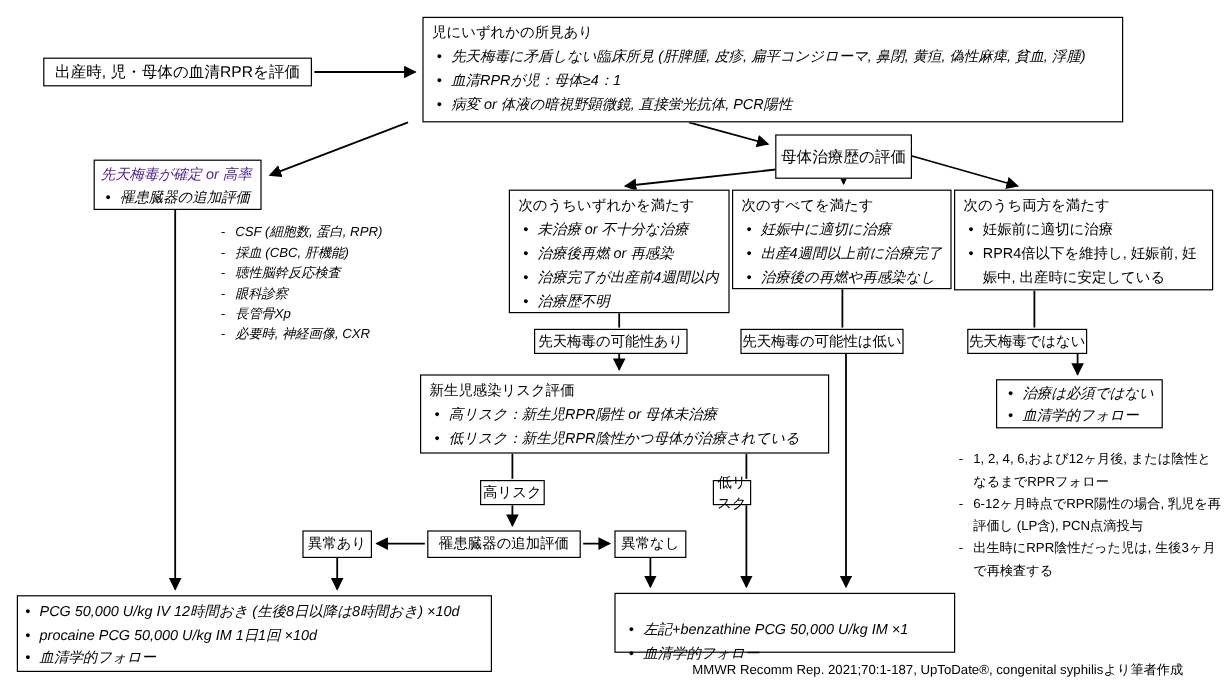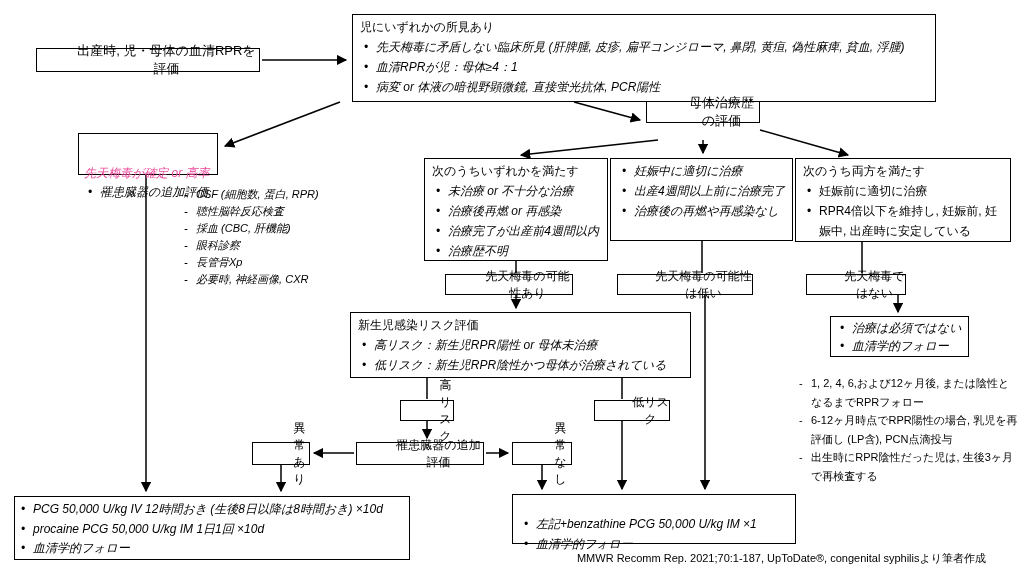--- a/index.html
+++ b/index.html
@@ -1,27 +1,27 @@
 <!DOCTYPE html>
 <html><head>
 <meta charset="utf-8">
 <style>
   html,body{margin:0;padding:0;background:#fff}
   #canvas{position:relative;width:1024px;height:576px;background:#fff;overflow:hidden;
           font-family:"Liberation Sans","DejaVu Sans",sans-serif;color:#000;}
   .box{position:absolute;border:1px solid #000;background:#fff;box-sizing:border-box;}
-  .center{display:flex;align-items:center;justify-content:center;text-align:center;padding-left:37px;}
+  .center{display:flex;align-items:center;justify-content:center;text-align:center;}
   .pad{padding:2px 7px;}
   ul{margin:0;padding:0;list-style:none;}
   li.b{position:relative;padding-left:16px;}
   li.b::before{content:"\2022";position:absolute;left:4px;}
   li.d{position:relative;padding-left:13px;}
   li.d::before{content:"-";position:absolute;left:1px;}
   .nw{white-space:nowrap;font-style:italic;}
-  .red{color:#ec4899;margin-top:28px;}
+  .red{color:#4c1d95;}
   .fs13{font-size:13px;}
   .fs12{font-size:12px;}
   .fs11{font-size:11px;}
   .lh20{line-height:20px;}
   .freelist{position:absolute;}
   #arrows{position:absolute;left:0;top:0;pointer-events:none;}
   #footer{position:absolute;right:38px;top:551px;font-size:11px;}
 </style>
 </head>
 <body>
@@ -74,42 +74,43 @@
 
   <div class="box fs12" style="left:78px;top:133px;width:140px;height:42px;padding:2px 5px;line-height:19px">
     <div class="red nw">先天梅毒が確定 or 高率</div>
     <ul>
       <li class="b nw">罹患臓器の追加評価</li>
     </ul>
   </div>
 
   <ul class="freelist fs11" style="left:183px;top:186px;width:215px;line-height:17px">
     <li class="d nw">CSF (細胞数, 蛋白, RPR)</li>
+    <li class="d nw">採血 (CBC, 肝機能)</li>
     <li class="d nw">聴性脳幹反応検査</li>
-    <li class="d nw">採血 (CBC, 肝機能)</li>
     <li class="d nw">眼科診察</li>
     <li class="d nw">長管骨Xp</li>
     <li class="d nw">必要時, 神経画像, CXR</li>
   </ul>
 
-  <div class="box center fs13" style="left:646px;top:101px;width:114px;height:22px">
+  <div class="box center fs13" style="left:646px;top:112px;width:114px;height:37px">
     <span>母体治療歴の評価</span>
   </div>
 
   <div class="box pad fs12 lh20" style="left:424px;top:158px;width:184px;height:103px">
     <div>次のうちいずれかを満たす</div>
     <ul>
       <li class="b nw">未治療 or 不十分な治療</li>
       <li class="b nw">治療後再燃 or 再感染</li>
       <li class="b nw">治療完了が出産前4週間以内</li>
       <li class="b nw">治療歴不明</li>
     </ul>
   </div>
 
   <div class="box pad fs12 lh20" style="left:610px;top:158px;width:183px;height:83px">
+    <div>次のすべてを満たす</div>
     <ul>
       <li class="b nw">妊娠中に適切に治療</li>
       <li class="b nw">出産4週間以上前に治療完了</li>
       <li class="b nw">治療後の再燃や再感染なし</li>
     </ul>
   </div>
 
   <div class="box pad fs12 lh20" style="left:795px;top:158px;width:216px;height:84px">
     <div>次のうち両方を満たす</div>
     <ul>
@@ -145,21 +146,21 @@
 
   <ul class="freelist fs11" style="left:798px;top:374px;width:222px;line-height:18.5px">
     <li class="d">1, 2, 4, 6,および12ヶ月後, または陰性となるまでRPRフォロー</li>
     <li class="d">6-12ヶ月時点でRPR陽性の場合, 乳児を再評価し (LP含), PCN点滴投与</li>
     <li class="d">出生時にRPR陰性だった児は, 生後3ヶ月で再検査する</li>
   </ul>
 
   <div class="box center fs12" style="left:400px;top:400px;width:54px;height:21px">
     <span>高リスク</span>
   </div>
-  <div class="box center fs12" style="left:594px;top:400px;width:76px;height:21px">
+  <div class="box center fs12" style="left:594px;top:400px;width:32px;height:21px">
     <span>低リスク</span>
   </div>
 
   <div class="box center fs12" style="left:252px;top:442px;width:58px;height:23px">
     <span>異常あり</span>
   </div>
   <div class="box center fs12" style="left:356px;top:442px;width:128px;height:23px">
     <span>罹患臓器の追加評価</span>
   </div>
   <div class="box center fs12" style="left:512px;top:442px;width:60px;height:23px">

